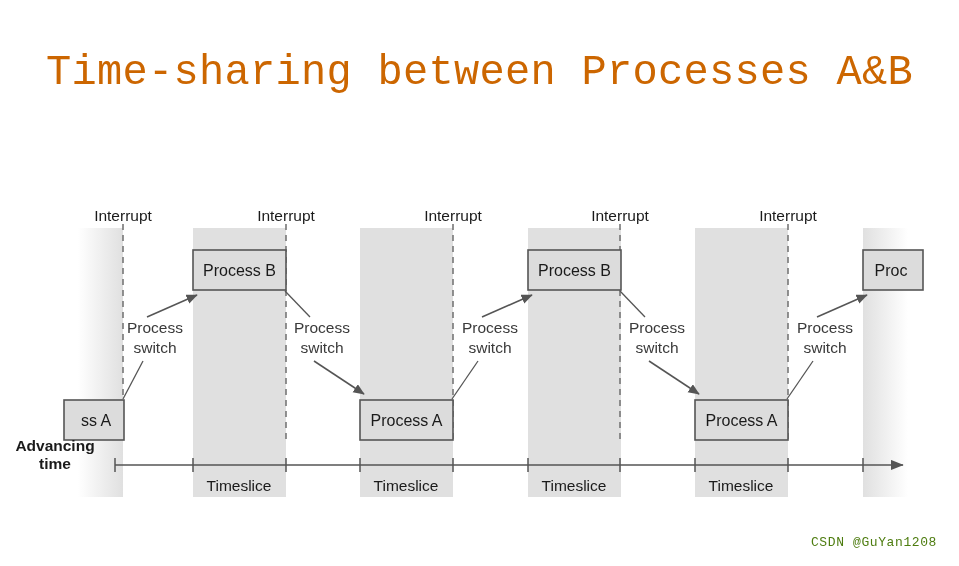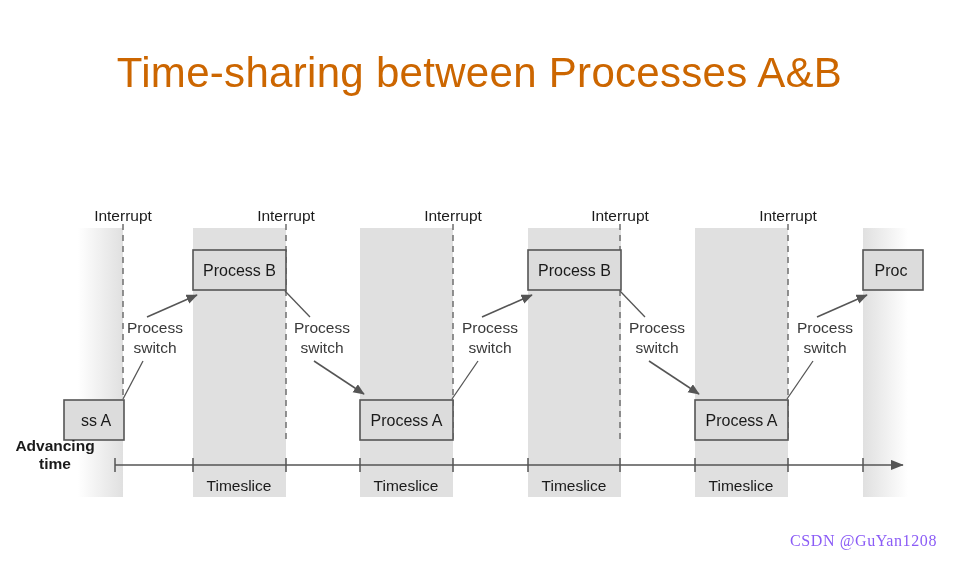--- a/index.html
+++ b/index.html
@@ -19,21 +19,21 @@
     position: absolute;
     inset: 0;
     background: #ffffff;
   }
   .slide-title {
     position: absolute;
     left: 0;
     top: 47px;
     width: 959px;
     text-align: center;
-    font-family: Liberation Sans, sans-serif;
+    font-family: Liberation Mono, monospace;
     font-size: 42px;
     line-height: 52px;
     font-weight: 400;
     color: #cc6600;
     letter-spacing: 0.3px;
     white-space: nowrap;
   }
   .figure {
     position: absolute;
     left: 0;
@@ -41,23 +41,23 @@
     width: 959px;
     height: 310px;
   }
   .figure svg {
     display: block;
   }
   .watermark {
     position: absolute;
     right: 22px;
     bottom: 16px;
-    font-family: Liberation Serif, serif;
-    font-size: 16px;
-    color: #8b5cf6;
+    font-family: Liberation Mono, monospace;
+    font-size: 13px;
+    color: #4d7c0f;
     letter-spacing: 0.6px;
     white-space: nowrap;
   }
 </style>
 </head>
 <body>
 
 <div class="slide">
 
   <div class="slide-title">Time-sharing between Processes A&amp;B</div>

